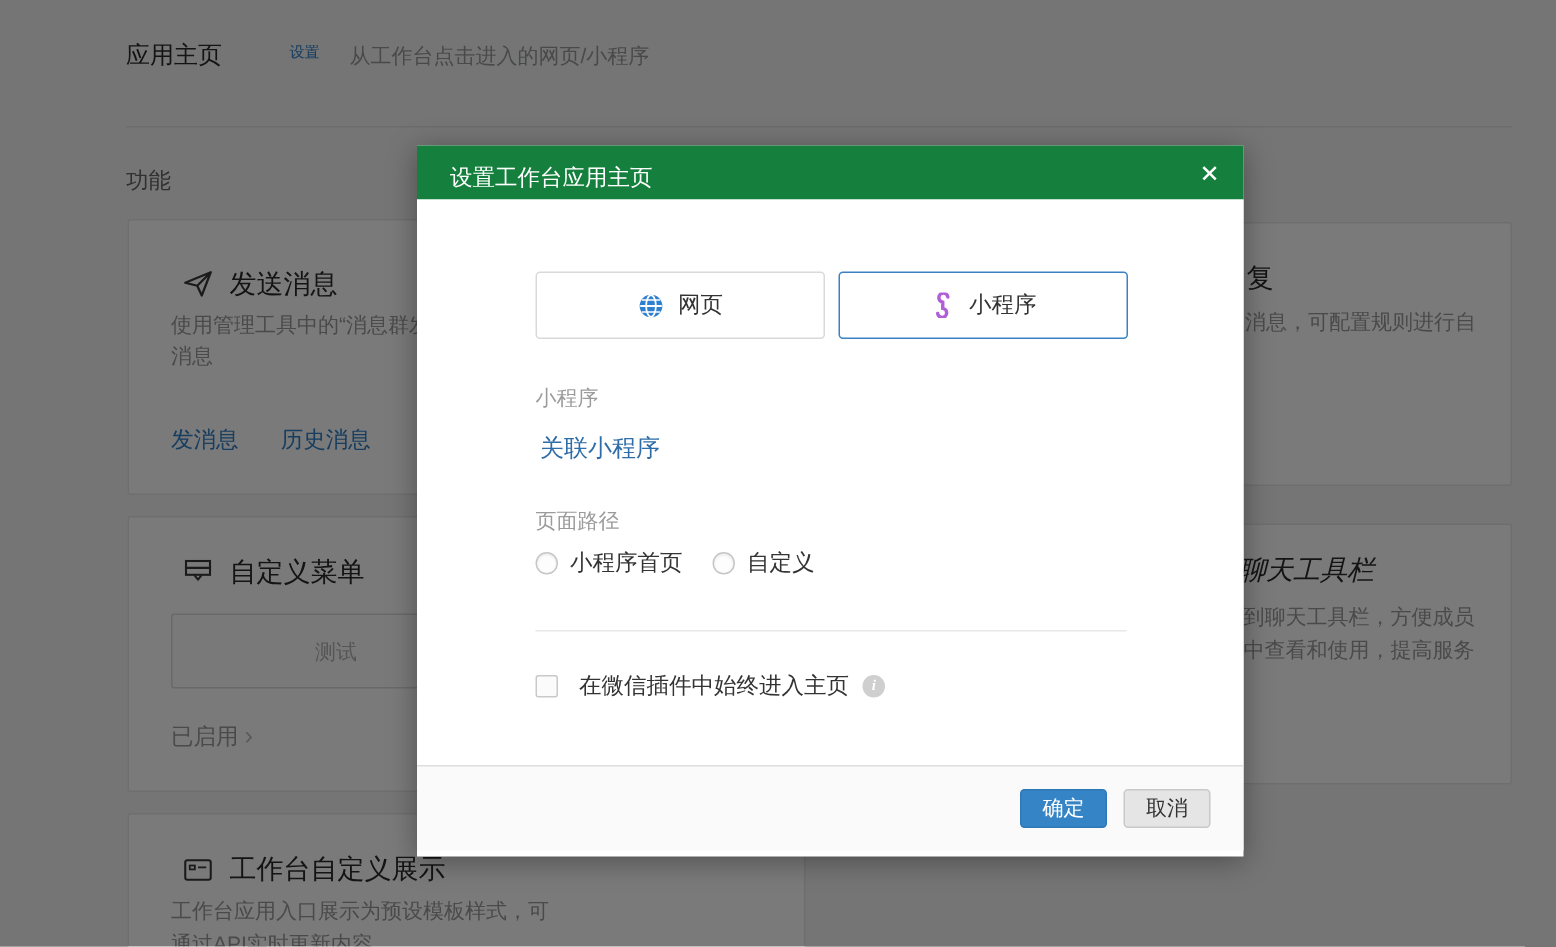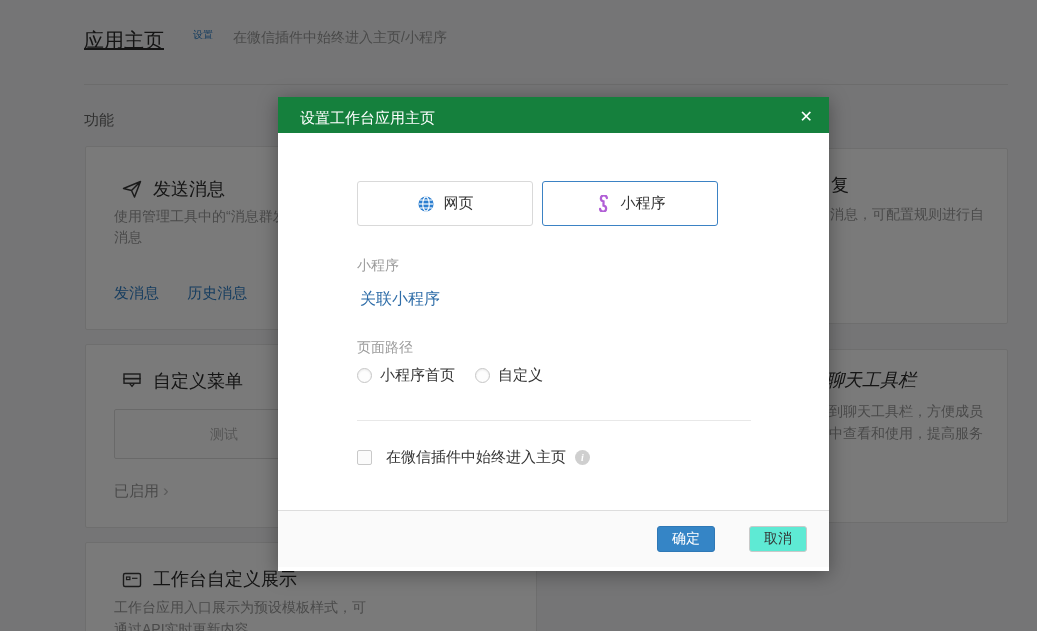--- a/index.html
+++ b/index.html
@@ -5,21 +5,21 @@
   * { margin:0; padding:0; box-sizing:border-box; }
   body { background:#888; }
   .stage{
     position:relative; width:1037px; height:631px; overflow:hidden;
     background:#f4f5f6;
     font-family:"Liberation Sans","DejaVu Sans",sans-serif;
     color:#333;
   }
   
   .bg-abs{ position:absolute; }
-  .breadcrumb-title{ left:84px; top:27px; font-size:20px; color:#2b2b2b;text-decoration:underline; }
+  .breadcrumb-title{ left:84px; top:27px; font-size:16px; color:#2b2b2b; }
   .breadcrumb-link{ left:193px; top:28px; font-size:10px; color:#3080c8; cursor:pointer; }
   .breadcrumb-desc{ left:233px; top:29px; font-size:14px; color:#9a9a9a; }
   .page-divider{ left:84px; top:84px; width:924px; height:1px; background:#e2e2e2; }
   .section-label{ left:84px; top:111px; font-size:15px; color:#666; }
 
   .card{ position:absolute; background:#fff; border:1px solid #e7e7e7; border-radius:2px; }
   .card .icon{ position:absolute; left:35px; width:22px; height:22px; }
   .card .card-title{ position:absolute; left:67px; font-size:18px; color:#2b2b2b; }
   .card .card-desc{ position:absolute; left:28px; font-size:14px; color:#9b9b9b; line-height:21px; width:280px; }
   .card .card-links{ position:absolute; left:28px; font-size:15px; color:#3080c8; }
@@ -36,21 +36,21 @@
 
   
   .modal{ position:absolute; left:278px; top:97px; width:551px; height:474px;
     background:#fff; box-shadow:0 3px 18px rgba(0,0,0,0.35); }
   .modal-header{ position:relative; height:36px; background:#15803d; }
   .modal-header .m-title{ position:absolute; left:22px; top:12px; font-size:15px; color:#fff; }
   .modal-header .m-close{ position:absolute; right:16px; top:10px; font-size:16px; color:#fff;
     cursor:pointer; font-weight:bold; line-height:20px; }
   .modal-body{ position:relative; height:377px; background:#fff; }
   .tab-row{ position:absolute; left:79px; top:48px; display:flex; gap:9px; }
-  .tab-btn{ width:176px; height:45px; display:flex; align-items:center; justify-content:center;
+  .tab-btn{ width:193px; height:45px; display:flex; align-items:center; justify-content:center;
     gap:9px; border:1px solid #d9d9d9; border-radius:3px; background:#fff; font-size:15px;
     color:#333; cursor:pointer; }
   .tab-btn.selected{ border-color:#3b82c4; }
   .field-label{ position:absolute; left:79px; font-size:14px; color:#9b9b9b; }
   .mp-link{ position:absolute; left:82px; top:156px; font-size:16px; color:#2f6da8; cursor:pointer; }
   .radio-row{ position:absolute; left:79px; top:233px; display:flex; align-items:flex-end; gap:20px; }
   .radio-item{ display:flex; align-items:center; gap:8px; font-size:15px; color:#333; cursor:pointer; }
   .radio-dot{ width:15px; height:15px; border:1px solid #c6c6c6; border-radius:50%;
     background:#fdfdfd; box-shadow:inset 0 1px 2px rgba(0,0,0,0.08); }
   .body-divider{ position:absolute; left:79px; top:287px; width:394px; height:1px; background:#e8e8e8; }
@@ -59,30 +59,30 @@
   .checkbox{ width:15px; height:15px; border:1px solid #c9c9c9; border-radius:2px;
     background:#fbfbfb; margin-right:5px; cursor:pointer; }
   .info-badge{ width:15px; height:15px; border-radius:50%; background:#cfcfcf; color:#fff;
     font-size:10px; font-weight:bold; display:flex; align-items:center; justify-content:center;
     font-family:"Liberation Serif",serif; font-style:italic; cursor:pointer; }
   .modal-footer{ position:relative; height:57px; background:#fafafa; border-top:1px solid #ddd;
     display:flex; align-items:center; justify-content:flex-end; gap:11px; padding-right:22px; }
   .btn{ height:26px; padding:0 14px; font-size:14px; border-radius:3px; cursor:pointer;
     display:flex; align-items:center; }
   .btn-primary{ background:#3585c6; color:#fff; border:1px solid #2f78b6; }
-  .btn-default{ background:#5eead4; color:#333; border:1px solid #c9c9c9;margin-left:23px; }
+  .btn-default{ background:#e5e5e5; color:#333; border:1px solid #c9c9c9; }
 </style>
 </head>
 <body>
 
 <div class="stage">
 
   <div class="bg-abs breadcrumb-title">应用主页</div>
   <div class="bg-abs breadcrumb-link">设置</div>
-  <div class="bg-abs breadcrumb-desc">在微信插件中始终进入主页/小程序</div>
+  <div class="bg-abs breadcrumb-desc">从工作台点击进入的网页/小程序</div>
   <div class="bg-abs page-divider"></div>
   <div class="bg-abs section-label">功能</div>
 
   <div class="card" style="left:85px;top:146px;width:452px;height:184px;">
     <span class="icon" style="top:31px;">
       <svg viewBox="0 0 22 22" width="22" height="22">
           <path d="M2.5 10.5 L19.5 3.5 L13.5 19 L10.5 12.5 Z M10.5 12.5 L19.5 3.5" fill="none" stroke="#3a3a3a" stroke-width="1.5" stroke-linejoin="round"></path>
         </svg>
     </span>
     <div class="card-title" style="top:30px;">发送消息</div>

